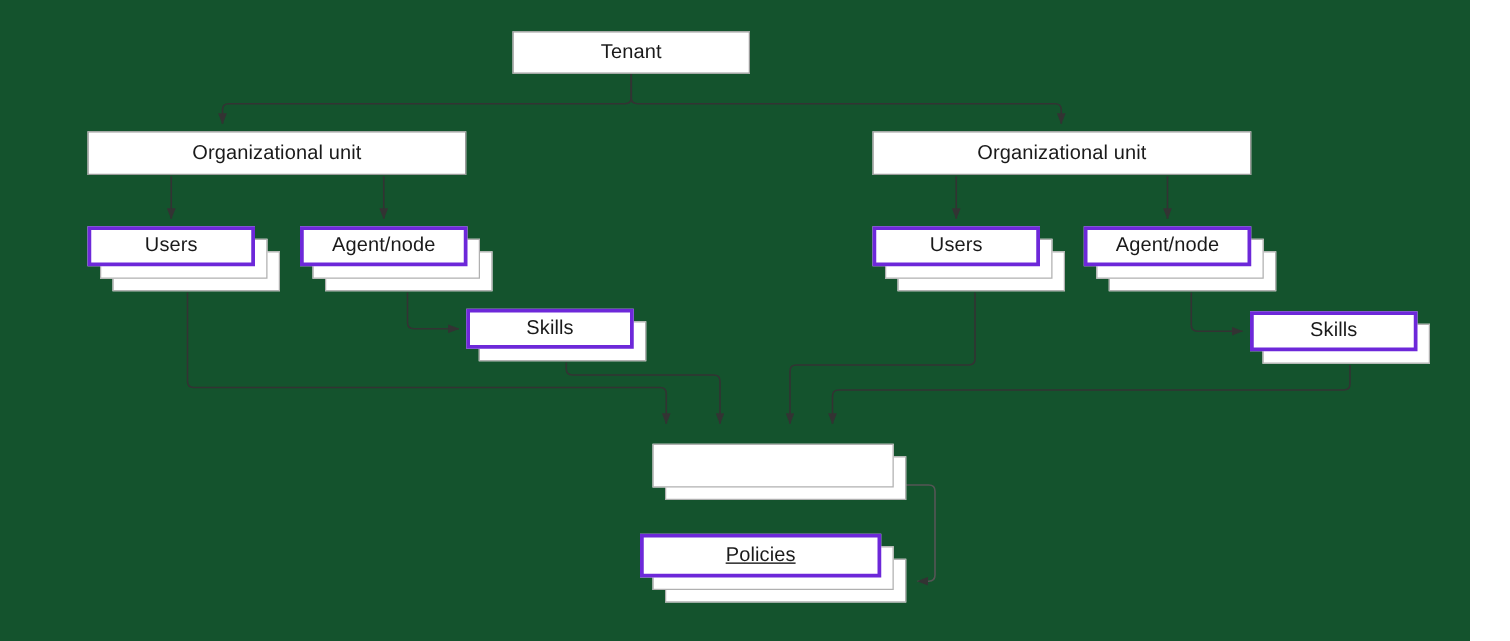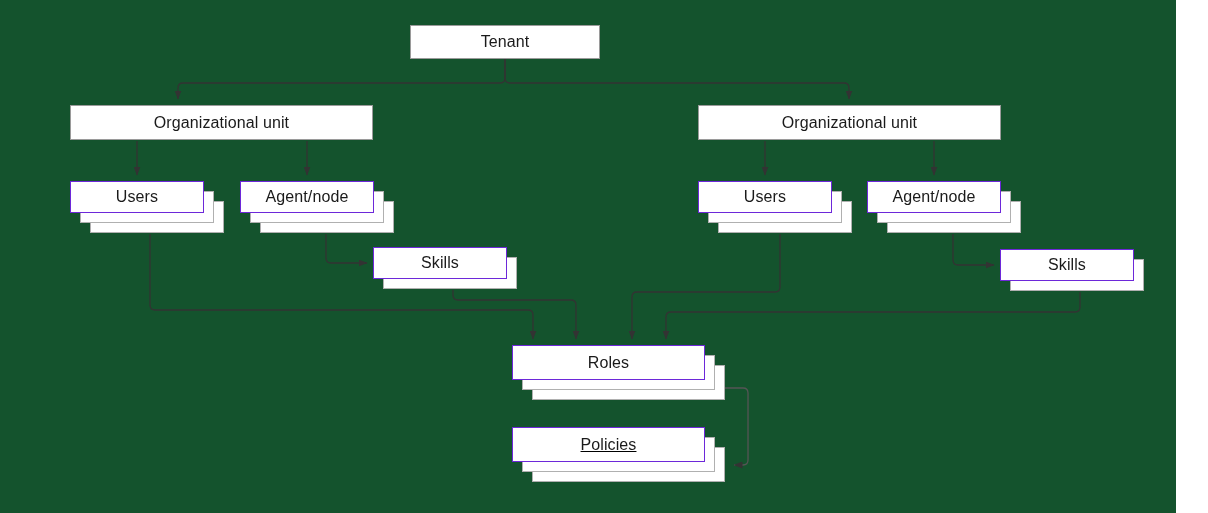--- a/index.html
+++ b/index.html
@@ -51,21 +51,21 @@
   .stack-back {
     position: absolute;
     box-sizing: border-box;
     background: #ffffff;
     border: 1px solid #b0b0b0;
   }
   .stack-front {
     position: absolute;
     box-sizing: border-box;
     background: #ffffff;
-    border: 1px solid #6d28d9;
+    border: 3px solid #6d28d9;
     display: flex;
     align-items: center;
     justify-content: center;
   }
 </style>
 </head>
 <body>
 
 <div id="diagram-root">
 
@@ -163,23 +163,20 @@
   <div class="node" style="left:1000px; top:249px; width:170px; height:70px;">
     <div class="stack-back" style="left:10px; top:10px; width:134px; height:32px;"></div>
     <div class="stack-front" style="left:0; top:0; width:134px; height:32px;">
       <span class="box-label">Skills</span>
     </div>
   </div>
 
   <div class="node" style="left:512px; top:345px; width:240px; height:80px;">
     <div class="stack-back" style="left:20px; top:20px; width:193px; height:35px;"></div>
     <div class="stack-back" style="left:10px; top:10px; width:193px; height:35px;"></div>
-    <div class="stack-front" style="left:0; top:0; width:193px; height:35px;">
-      <span class="box-label">Roles</span>
-    </div>
   </div>
 
   <div class="node" style="left:512px; top:427px; width:240px; height:80px;">
     <div class="stack-back" style="left:20px; top:20px; width:193px; height:35px;"></div>
     <div class="stack-back" style="left:10px; top:10px; width:193px; height:35px;"></div>
     <div class="stack-front" style="left:0; top:0; width:193px; height:35px;text-decoration:underline;">
       <span class="box-label">Policies</span>
     </div>
   </div>
 

